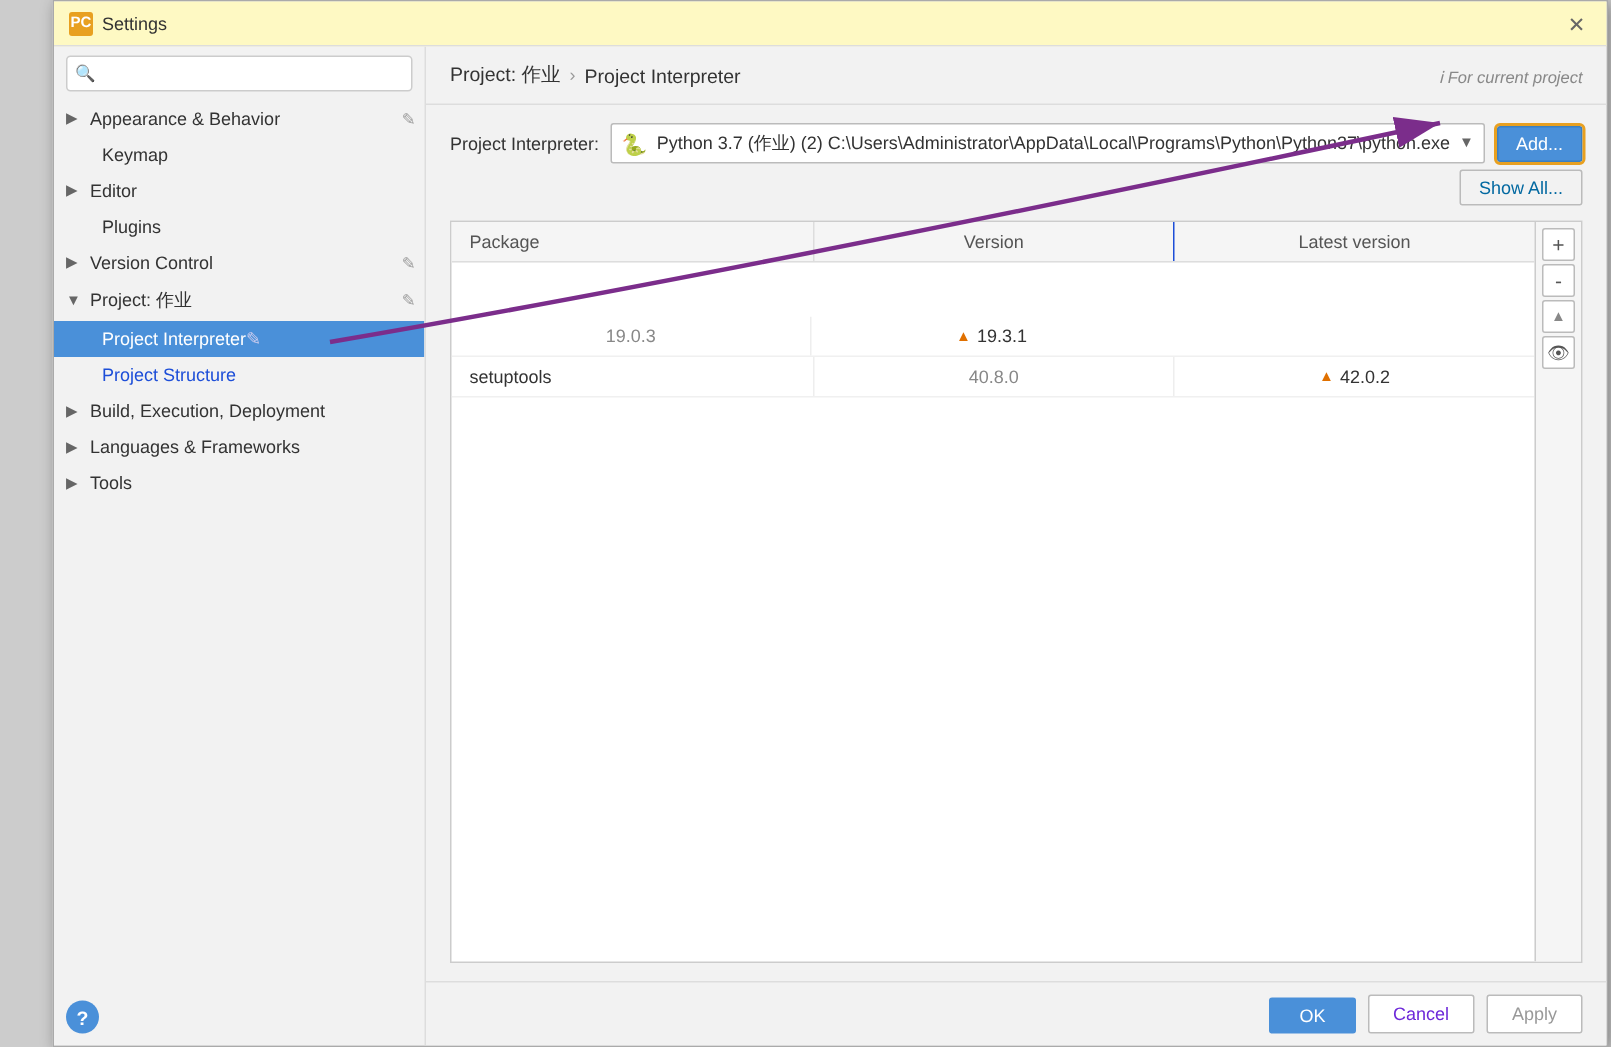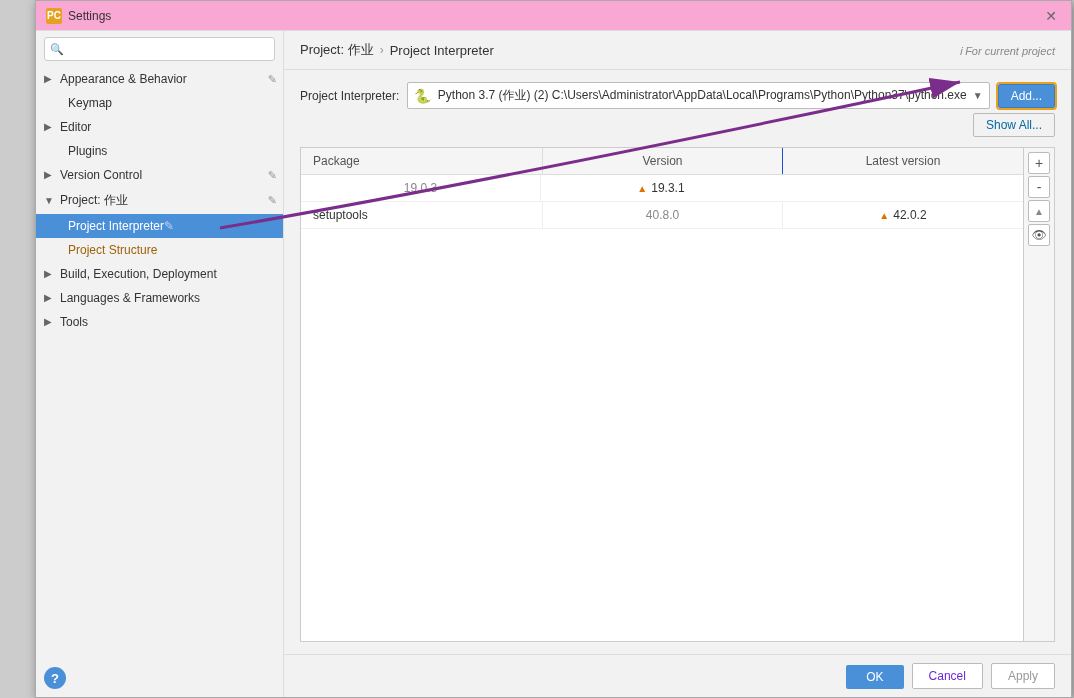--- a/index.html
+++ b/index.html
@@ -25,21 +25,21 @@
       flex-direction: column;
       z-index: 10;
       box-shadow: 2px 2px 10px rgba(0,0,0,0.4);
     }
 
     
     .title-bar {
       display: flex;
       align-items: center;
       justify-content: space-between;
-      background: #f9a8d4;
+      background: #fef9c3;
       padding: 6px 10px;
       border-bottom: 1px solid #ddd;
       height: 30px;
     }
     .title-bar-left {
       display: flex;
       align-items: center;
       gap: 6px;
     }
     .title-icon {
@@ -129,21 +129,21 @@
       right: 6px;
       color: #999;
       font-size: 11px;
     }
 
     .nav-sub-item {
       display: flex;
       align-items: center;
       padding: 5px 8px 5px 32px;
       cursor: pointer;
-      color: #a16207;
+      color: #1d4ed8;
       font-size: 12px;
       position: relative;
     }
     .nav-sub-item.selected {
       background: #4A90D9;
       color: white;
     }
 
     
     .content {
@@ -262,20 +262,21 @@
       display: flex;
       overflow: hidden;
       position: relative;
     }
 
     .package-table {
       flex: 1;
       display: flex;
       flex-direction: column;
       overflow: hidden;
+      gap: 36px;
     }
 
     .table-header {
       display: flex;
       background: #f5f5f5;
       border-bottom: 1px solid #ddd;
       font-size: 12px;
       color: #555;
     }
     .th-package {

